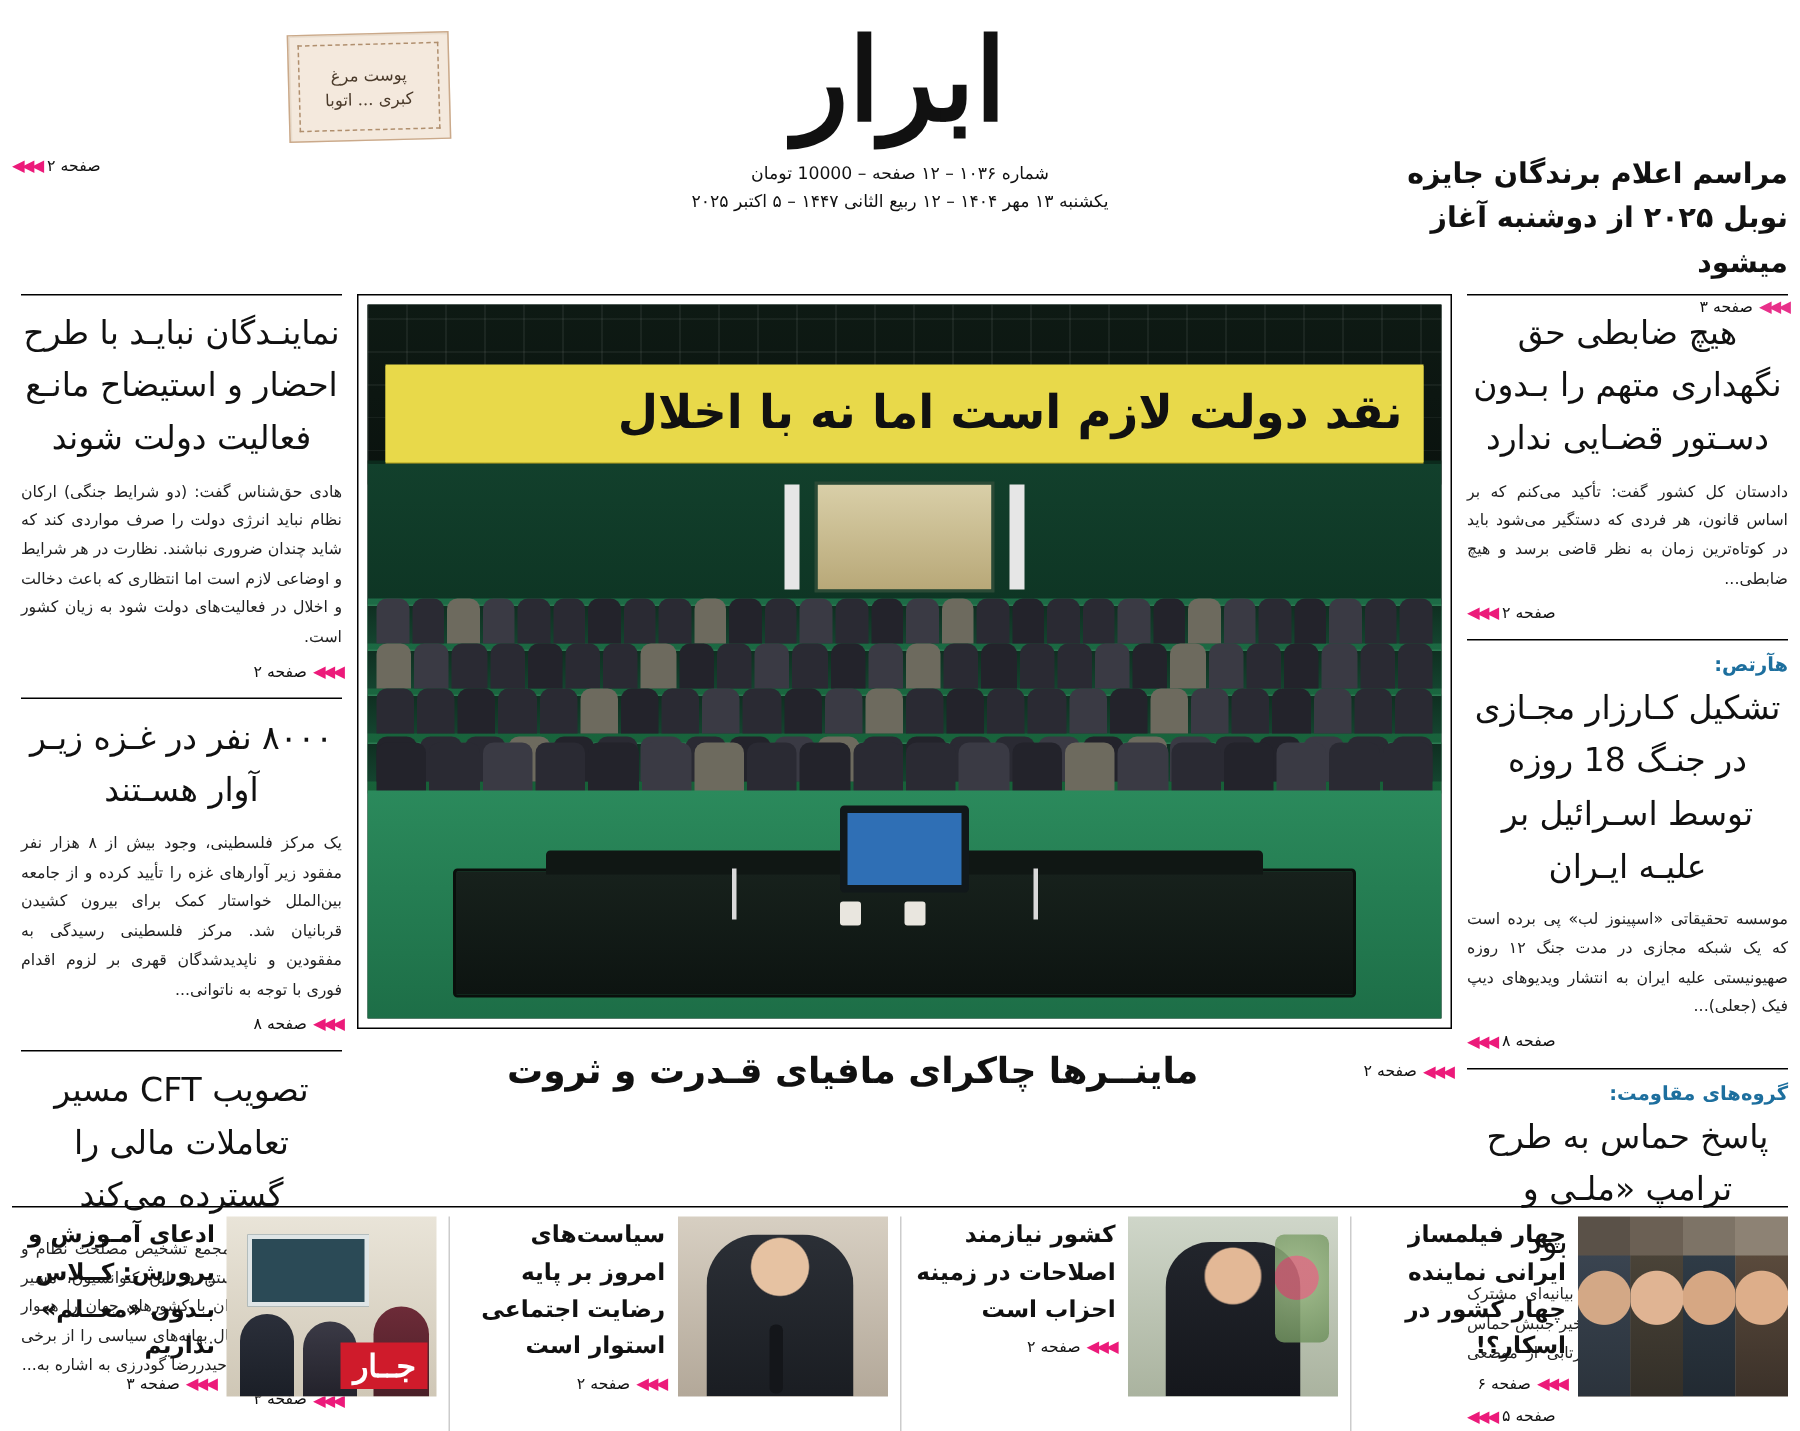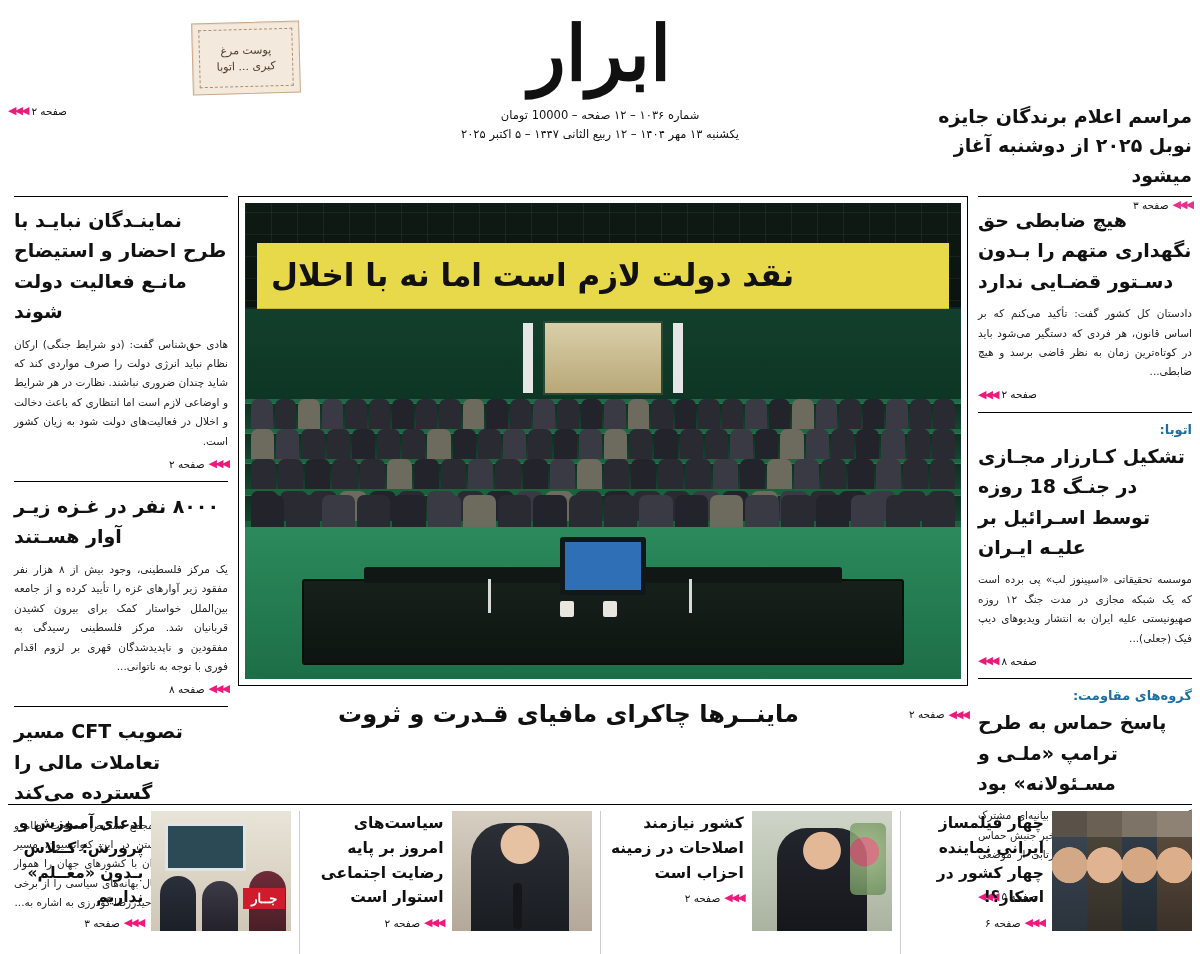--- a/index.html
+++ b/index.html
@@ -43,32 +43,32 @@
   .pagref-l { justify-content:flex-end; }
 
   
   .grid { display:flex; flex-direction:row; padding:0 8px; gap:10px; height:608px; }
   .col-right { width:214px; }
   .col-center { width:730px; }
   .col-left { width:214px; }
 
   .rule-top { border-top:1px solid #000; margin:0 0 8px 0; }
 
-  .art-title { font-size:19px; font-weight:bold; line-height:1.6; text-align:left; }
+  .art-title { font-size:22px; font-weight:normal; line-height:1.6; text-align:center; }
   .art-body { font-size:10.5px; line-height:1.85; text-align:justify; color:#222; margin-top:8px; }
   .hr-th { border-top:1px solid #000; margin:11px 0 9px 0; }
   .kicker { color:#1d6f9e; font-size:13px; font-weight:bold; text-align:right; margin:6px 0 4px; }
 
   
   .photo-frame { border:1px solid #000; padding:6px; background:#fff; }
   .photo { position:relative; width:100%; height:476px; overflow:hidden; background:#0d1f17; }
   .banner {
     position:absolute; top:40px; left:12px; right:12px;
     background:#e8d94a; padding:10px 14px;
-    text-align:left; font-size:31px; font-weight:bold; color:#111; line-height:1.45;
+    text-align:right; font-size:31px; font-weight:bold; color:#111; line-height:1.45;
     box-shadow:0 1px 0 #c9bb33;
   }
   .center-bottom { margin-top:14px; display:flex; align-items:center; justify-content:flex-start; gap:10px; }
   .center-bottom .t { font-size:24px; font-weight:bold; }
 
   
   .ph-wall { position:absolute; inset:0; background:linear-gradient(#16281f 0%, #1b3226 42%, #20543a 43%, #1f6b45 100%); }
   .ph-ceiling { position:absolute; top:0; left:0; right:0; height:120px;
      background:linear-gradient(#0e1a14,#0a120e); }
   .ph-ceilgrid { position:absolute; top:0; left:0; right:0; height:120px;
@@ -117,22 +117,22 @@
      background:radial-gradient(circle at 40% 40%, #d46a7a 0 30%, #8fae7a 31%, #6d8f5c 100%); border-radius:6px; opacity:.85; }
   .t3 { background:linear-gradient(#d7cfc2,#b3a899); }
   .t3:before { content:""; position:absolute; left:14%; top:10%; width:70%; height:90%;
      background:radial-gradient(circle at 50% 20%, #e6c2a2 0 19%, transparent 20%), linear-gradient(#2b2f36,#1a1d22); border-radius:34px 34px 0 0; }
   .t3:after { content:""; position:absolute; left:44%; bottom:2%; width:9px; height:38%; background:#14161a; border-radius:4px; }
   .t4 { background:linear-gradient(#e9e4d8,#cfc7b6); }
   .t4 .board { position:absolute; left:10%; top:10%; width:58%; height:40%; background:#2b4a56; border:3px solid #dfe5e6; }
   .t4 .s1 { position:absolute; left:6%; bottom:0; width:26%; height:46%; background:linear-gradient(#2b2f3a,#1b1f27); border-radius:22px 22px 0 0; }
   .t4 .s2 { position:absolute; left:36%; bottom:0; width:26%; height:42%; background:linear-gradient(#3b3a46,#23222b); border-radius:22px 22px 0 0; }
   .t4 .s3 { position:absolute; right:4%; bottom:0; width:26%; height:50%; background:linear-gradient(#6d2b38,#4a1f27); border-radius:22px 22px 0 0; }
-  .logo-red { position:absolute; right:6px; bottom:22px; background:#cf1b2b; color:#fff;
-     font-size:13px; font-weight:bold; padding:3px 8px; font-family:"DejaVu Serif", serif; }
+  .logo-red { position:absolute; right:6px; bottom:5px; background:#cf1b2b; color:#fff;
+     font-size:21px; font-weight:bold; padding:3px 8px; font-family:"DejaVu Serif", serif; }
 
   .vsep { width:1px; background:#ccc; align-self:stretch; }
   .cellpag { margin-top:6px; }
   .sec-rule { border-top:1px solid #000; margin:0 8px; }
 </style>
 </head>
 <body>
 
 <div class="page">
 
@@ -175,21 +175,21 @@
         <div class="art-title">هیچ ضابطی حق نگهداری متهم را بـدون دسـتور قضـایی ندارد</div>
         <div class="art-body">دادستان کل کشور گفت: تأکید می‌کنم که بر اساس قانون، هر فردی که دستگیر می‌شود باید در کوتاه‌ترین زمان به نظر قاضی برسد و هیچ ضابطی...</div>
         <div class="pagref pagref-l" style="margin-top:6px;">
           <span>صفحه ۲</span>
           <span class="chev pink">◀◀◀</span>
         </div>
       </div>
 
       <div class="hr-th"></div>
       <div>
-        <div class="kicker">اتوبا:</div>
+        <div class="kicker">هآرتص:</div>
         <div class="art-title">تشکیل کـارزار مجـازی در جنـگ 18 روزه توسط اسـرائیل بر علیـه ایـران</div>
         <div class="art-body">موسسه تحقیقاتی «اسپینوز لب» پی برده است که یک شبکه مجازی در مدت جنگ ۱۲ روزه صهیونیستی علیه ایران به انتشار ویدیوهای دیپ فیک (جعلی)...</div>
         <div class="pagref pagref-l" style="margin-top:6px;">
           <span>صفحه ۸</span>
           <span class="chev pink">◀◀◀</span>
         </div>
       </div>
 
       <div class="hr-th"></div>
       <div>

